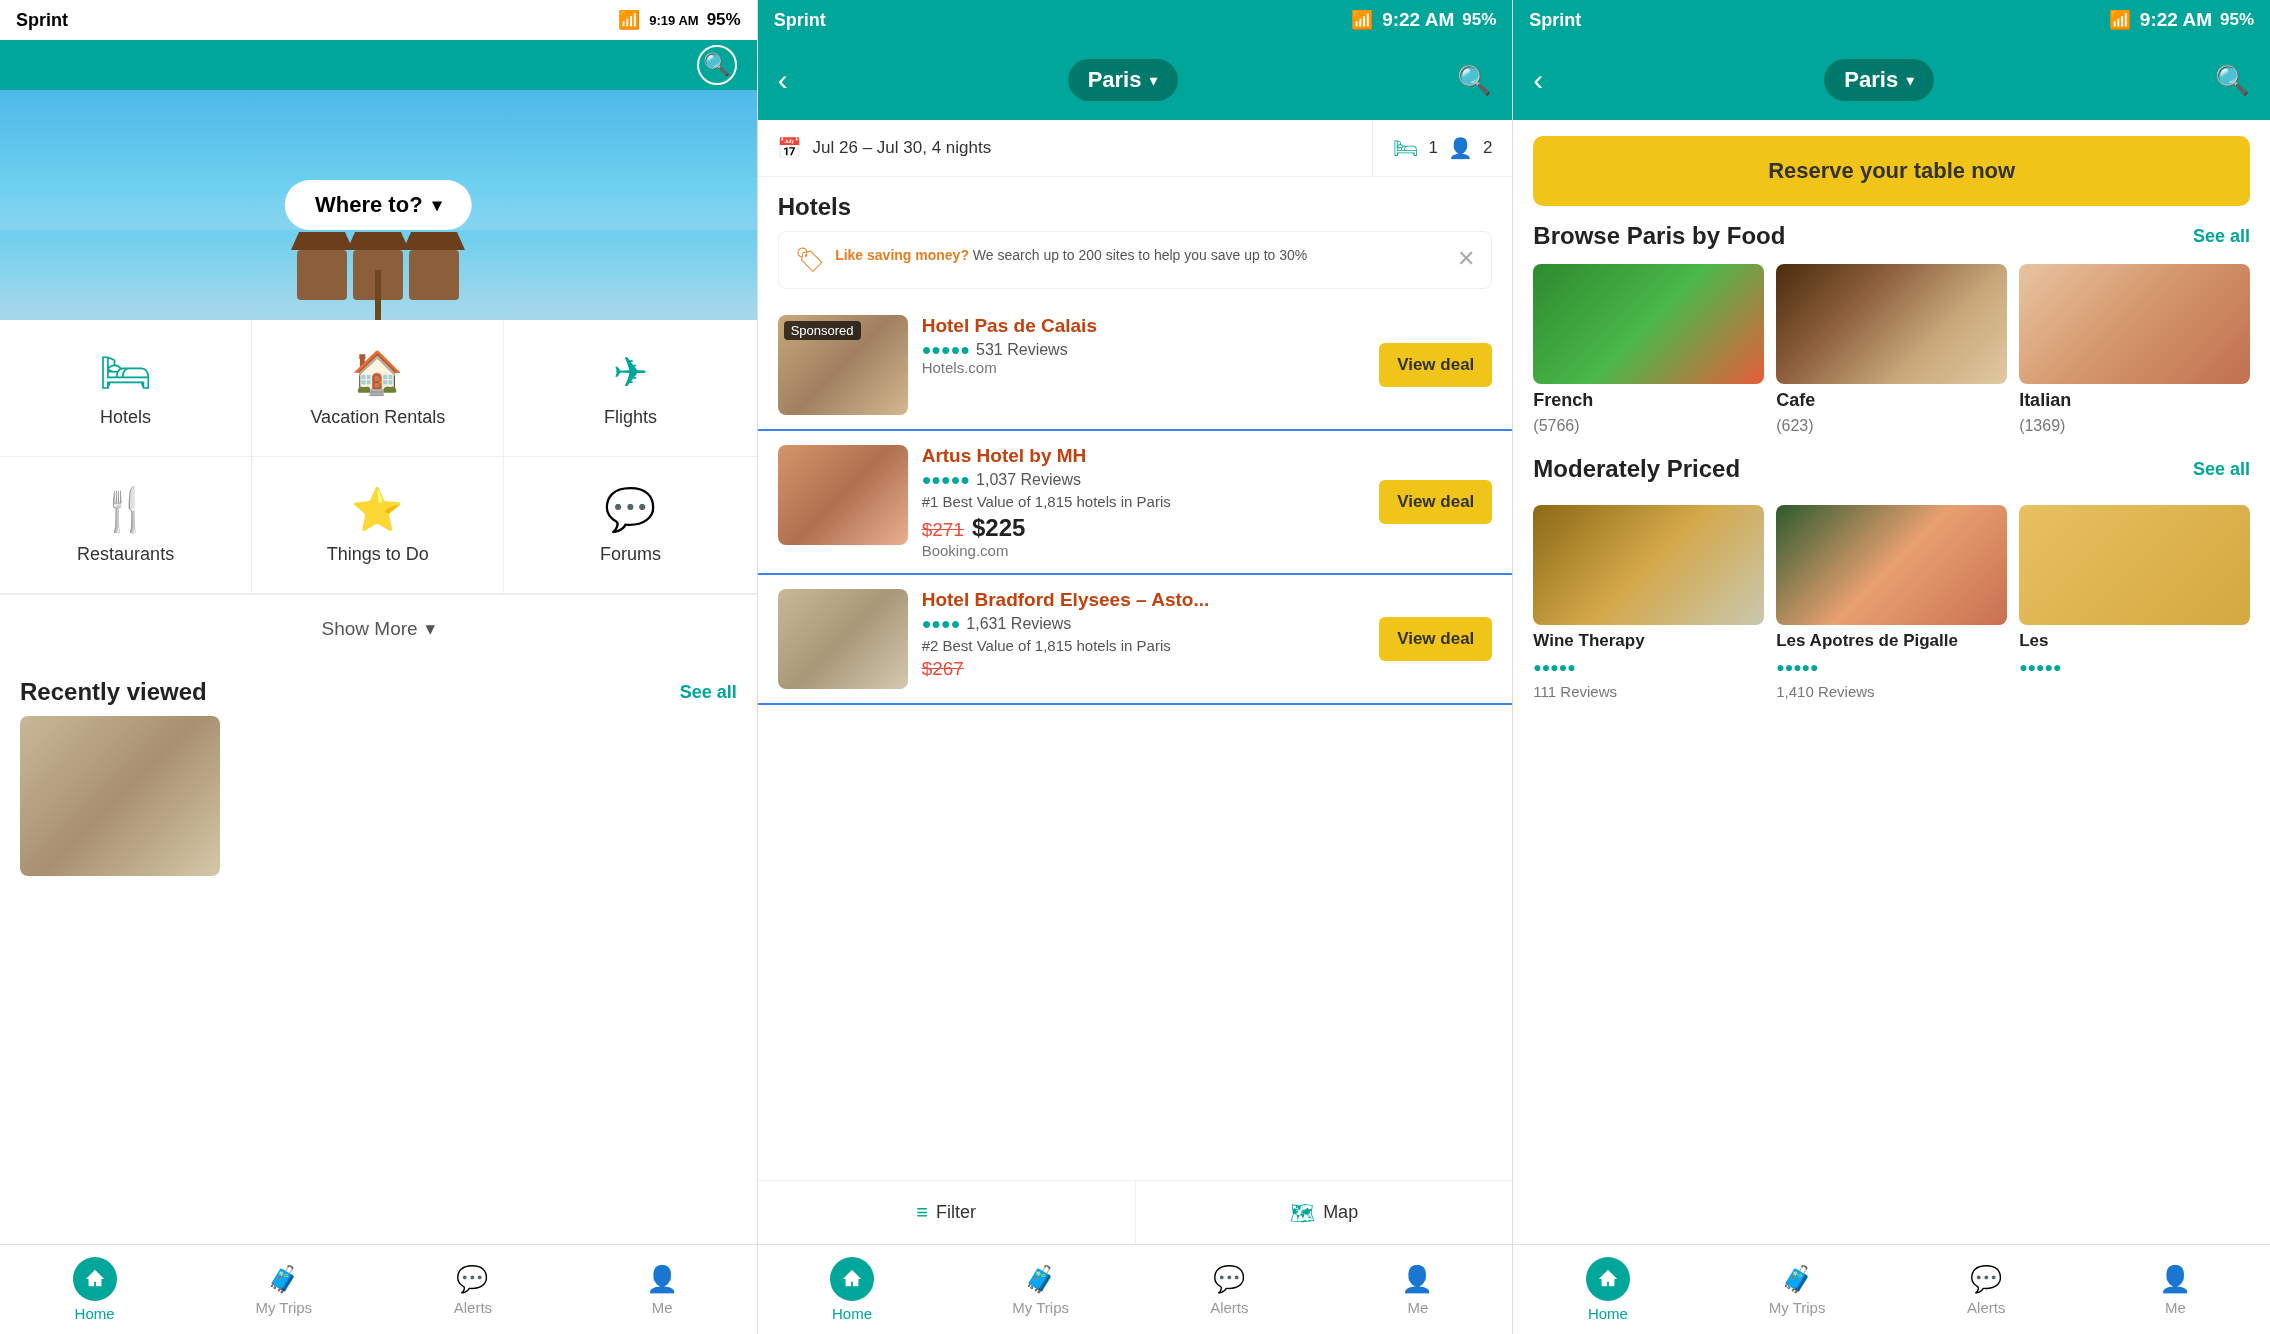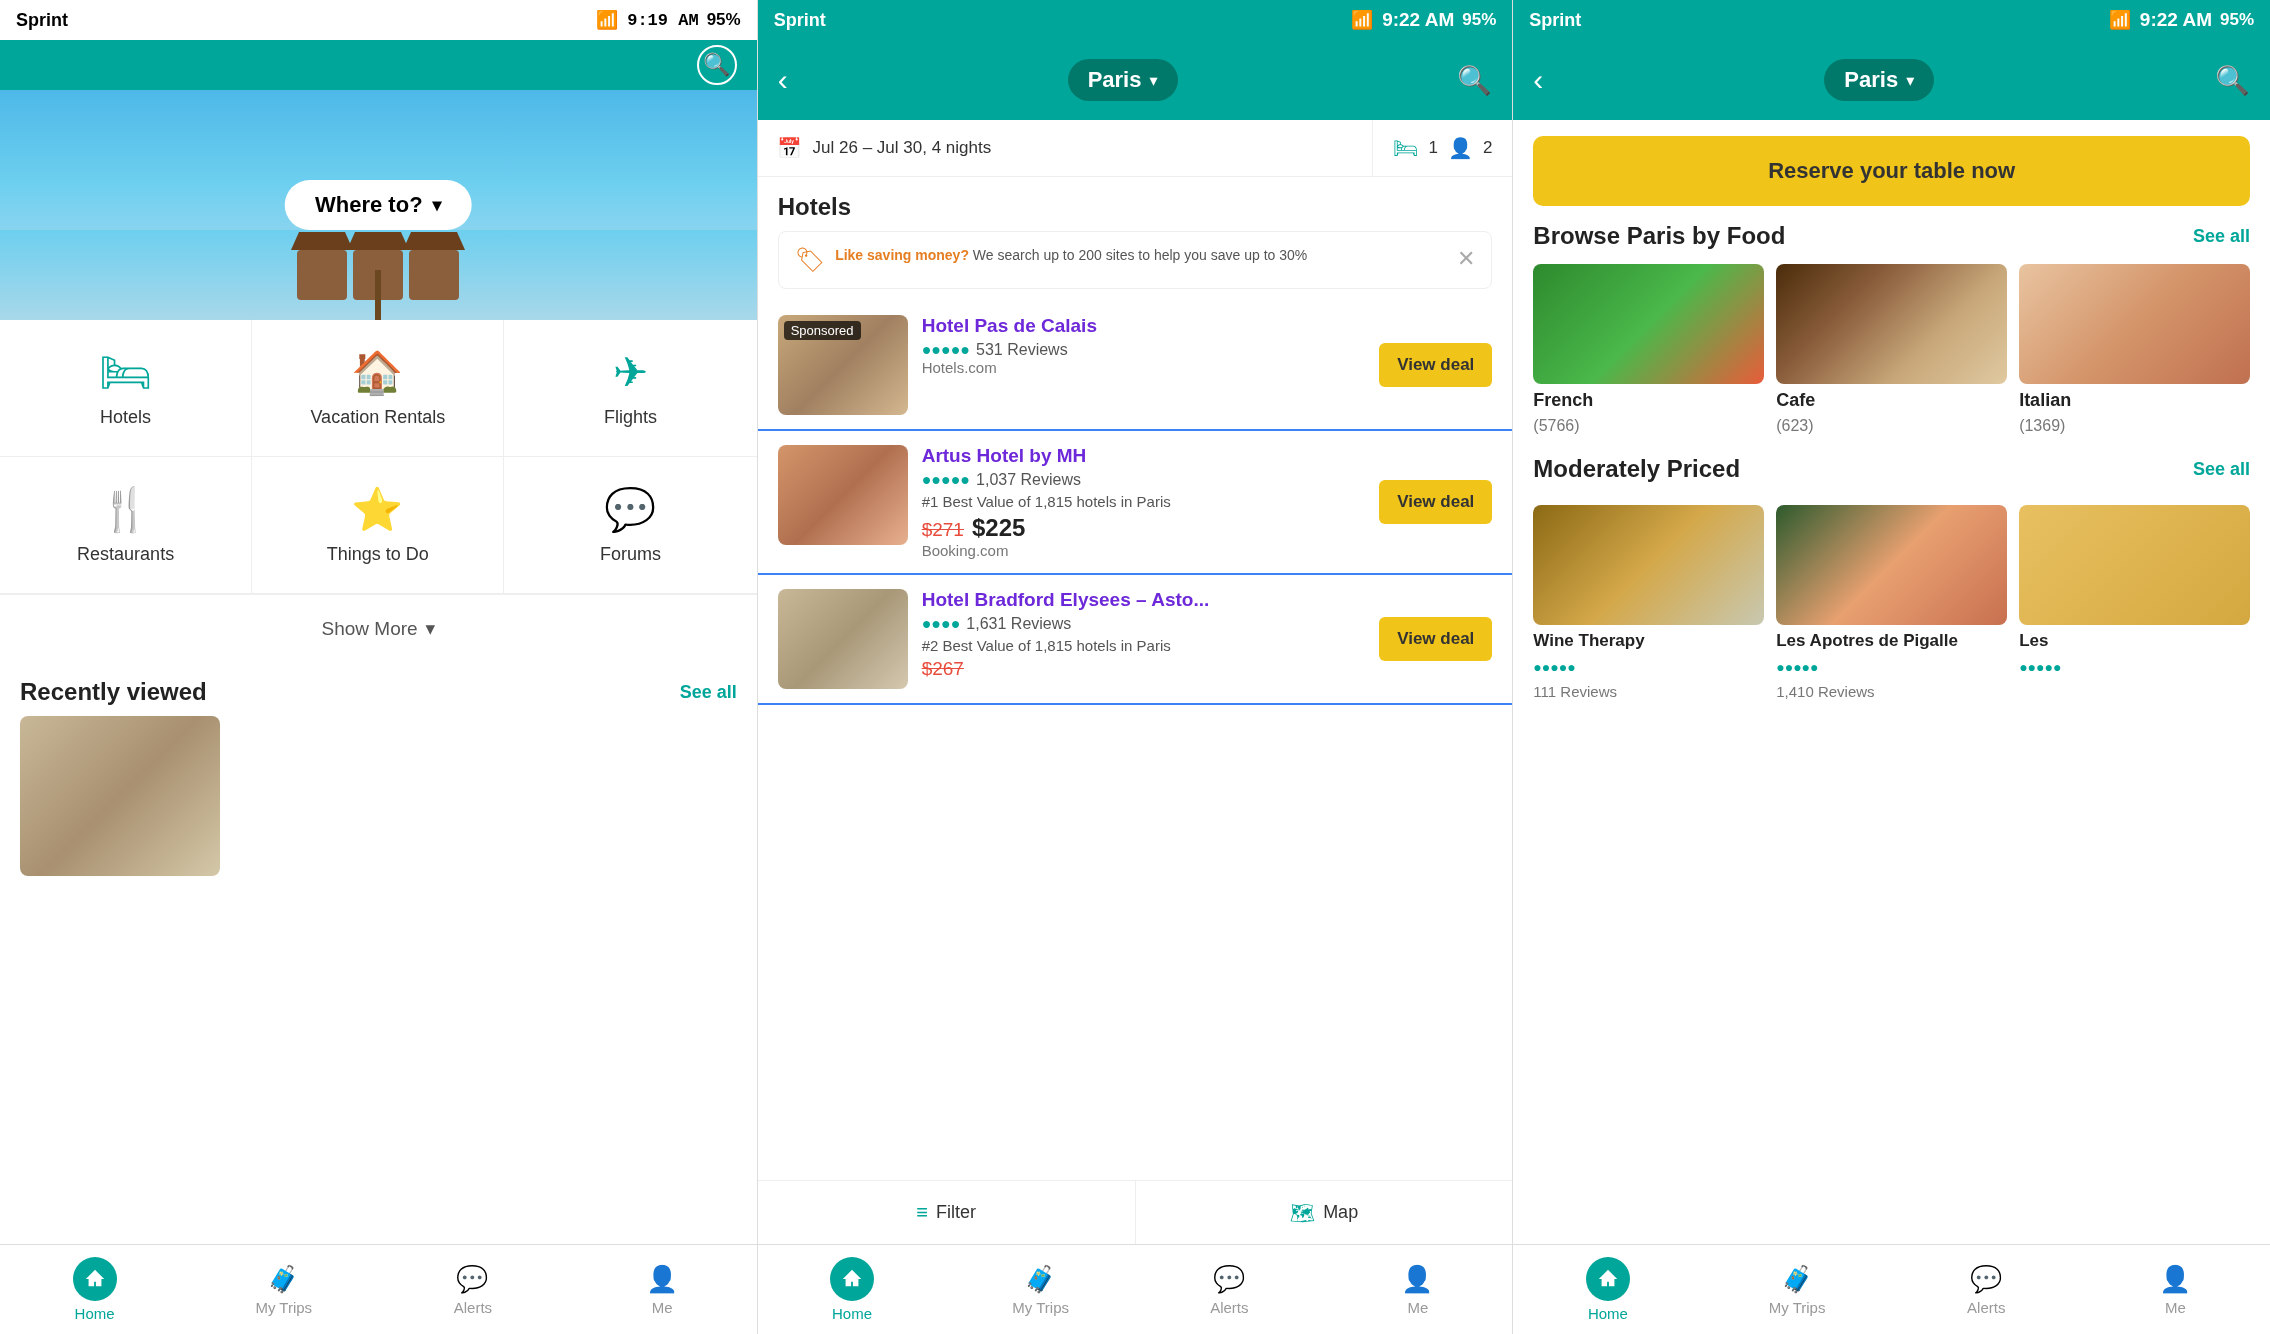--- a/index.html
+++ b/index.html
@@ -203,21 +203,21 @@
     }
     .sponsored-badge {
       position: absolute; top: 6px; left: 6px;
       background: rgba(0,0,0,0.7);
       color: #fff;
       font-size: 13px;
       padding: 2px 7px;
       border-radius: 4px;
     }
     .hotel-info { flex: 1; }
-    .hotel-name { font-size: 19px; font-weight: 700; color: #6d28d9; margin-bottom: 4px; }
+    .hotel-name { font-size: 19px; font-weight: 700; color: #c2410c; margin-bottom: 4px; }
     .star { color: #00a699; font-size: 16px; }
     .review-count { font-size: 16px; color: #555; margin-left: 6px; }
     .hotel-badge { font-size: 15px; color: #555; margin: 4px 0; }
     .original-price { font-size: 19px; color: #e74c3c; text-decoration: line-through; }
     .current-price { font-size: 24px; font-weight: 700; color: #222; }
     .price-source { font-size: 15px; color: #777; }
     .view-deal-btn {
       background: #f0c419;
       border: none;
       border-radius: 6px;
@@ -296,21 +296,21 @@
   </style>
 </head>
 <body>
 
 <div class="phone-panel">
 
   <div class="status-bar">
     <span style="font-size:18px;font-weight:600;">Sprint</span>
     <div class="status-right">
       <span style="font-size:18px;">📶</span>
-      <span style="font-size:17px;font-weight:700;font-family:Liberation Mono, monospace;">9:19 AM</span>
+      <span style="font-size:13px;font-weight:700;">9:19 AM</span>
       <span style="font-size:17px;">95%</span>
     </div>
   </div>
 
   <div class="panel1-header">
     <div class="search-icon-circle">🔍</div>
   </div>
 
   <div class="hero-image">
 

